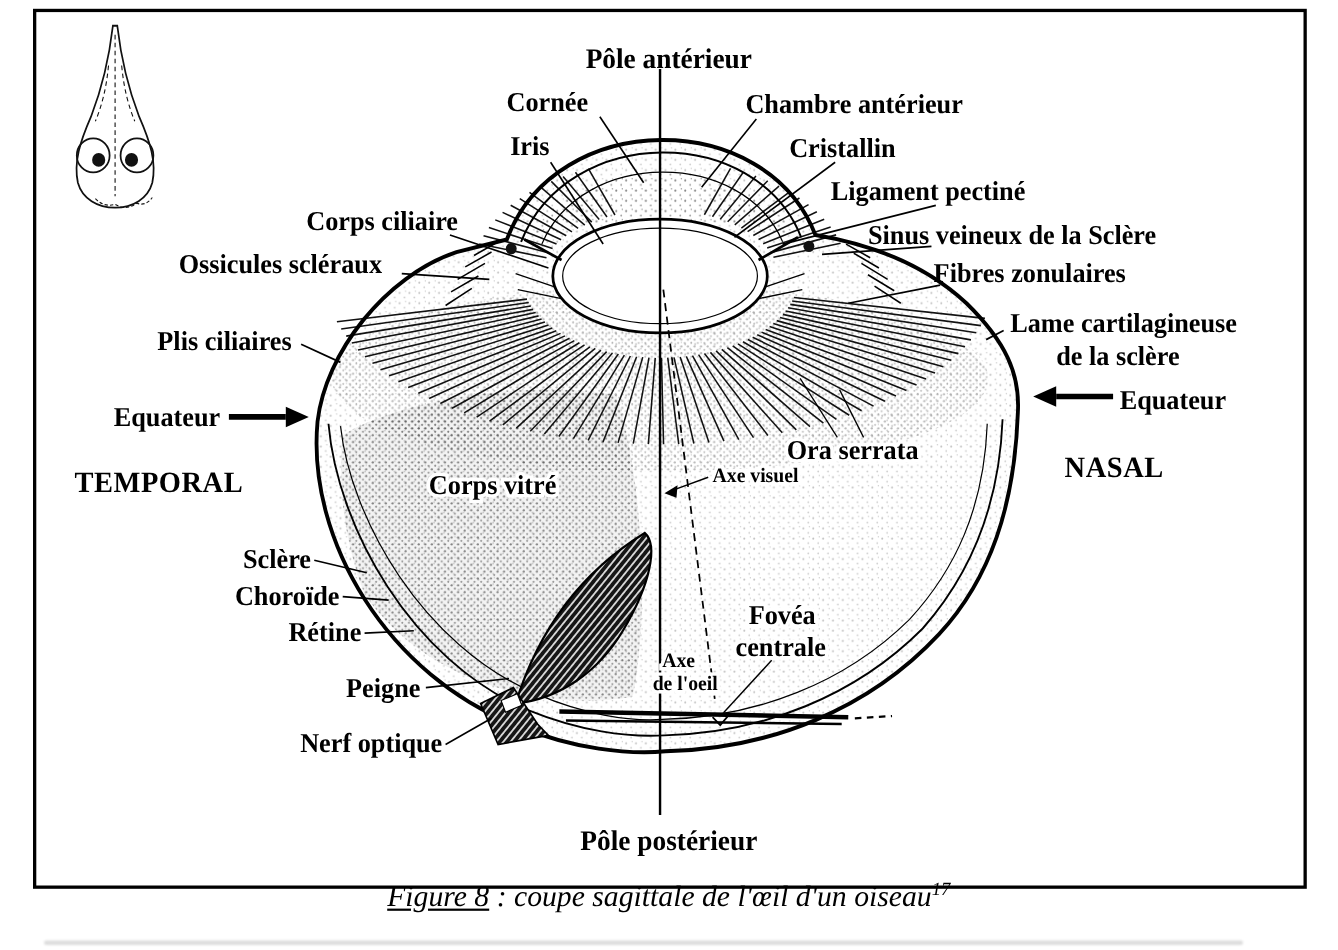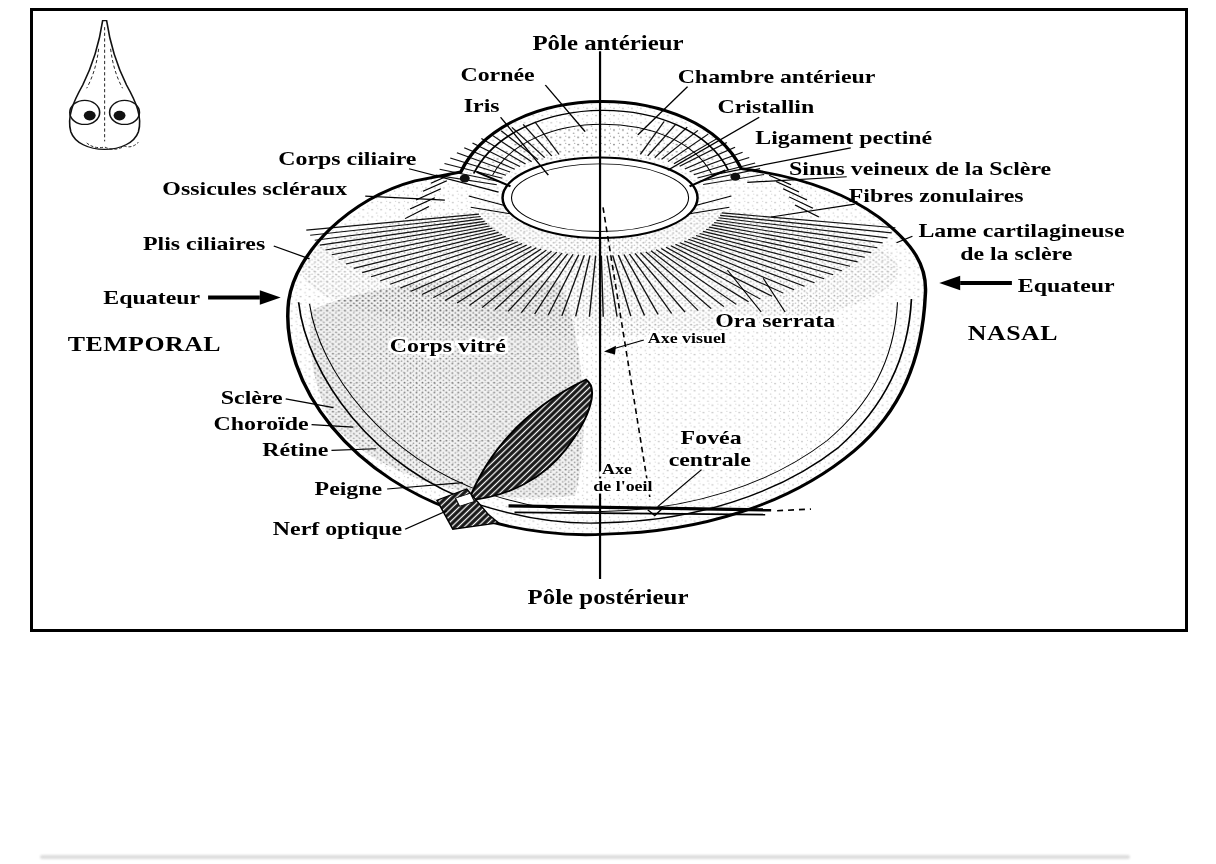--- a/index.html
+++ b/index.html
@@ -1,17 +1,17 @@
 <!DOCTYPE html>
 <html><head>
 <meta charset="utf-8">
 <style>
   html,body{margin:0;padding:0;background:#fff;}
   .page{position:relative;width:1216px;height:864px;background:#ffffff;font-family:"Liberation Serif",serif;overflow:hidden;}
-  .frame{position:absolute;left:30px;top:8px;width:1158px;height:624px;border:3px solid #000;box-sizing:border-box;background:#fff;}
+  .frame{position:absolute;left:30px;top:8px;width:1158px;height:800px;border:3px solid #000;box-sizing:border-box;background:#fff;}
   .frame svg{position:absolute;left:0;top:0;width:100%;height:100%;}
   text{fill:#000;font-family:"Liberation Serif",serif;font-weight:bold;}
   .t24{font-size:24px;}
   .t25{font-size:25px;}
   .t26{font-size:26px;letter-spacing:.5px;}
   .t18{font-size:18px;}
   .halo{stroke:#ffffff;stroke-width:6px;paint-order:stroke;}
   .caption{position:absolute;left:0;top:799px;width:100%;text-align:center;font-style:italic;font-size:27px;color:#000;}
   .caption .fig-label{text-decoration:underline;}
   .caption sup{font-size:17px;}
@@ -261,15 +261,18 @@
         <text class="t24 halo" x="669" y="574" text-anchor="start">centrale</text>
         <text class="t18 halo" x="617" y="584" text-anchor="middle">Axe</text>
         <text class="t18 halo" x="623" y="604" text-anchor="middle">de l'oeil</text>
         <text class="t24" x="381" y="610" text-anchor="end">Peigne</text>
         <text class="t24" x="401" y="659" text-anchor="end">Nerf optique</text>
         <text class="t25" x="608" y="745" text-anchor="middle">Pôle postérieur</text>
       </g>
     </svg>
   </div>
 
+  <div class="caption">
+    <span class="fig-label">Figure 8</span><span> : </span><span>coupe sagittale de l'œil d'un oiseau</span><sup>17</sup>
+  </div>
 
   <div class="smudge"></div>
 </div>
 
 </body></html>

